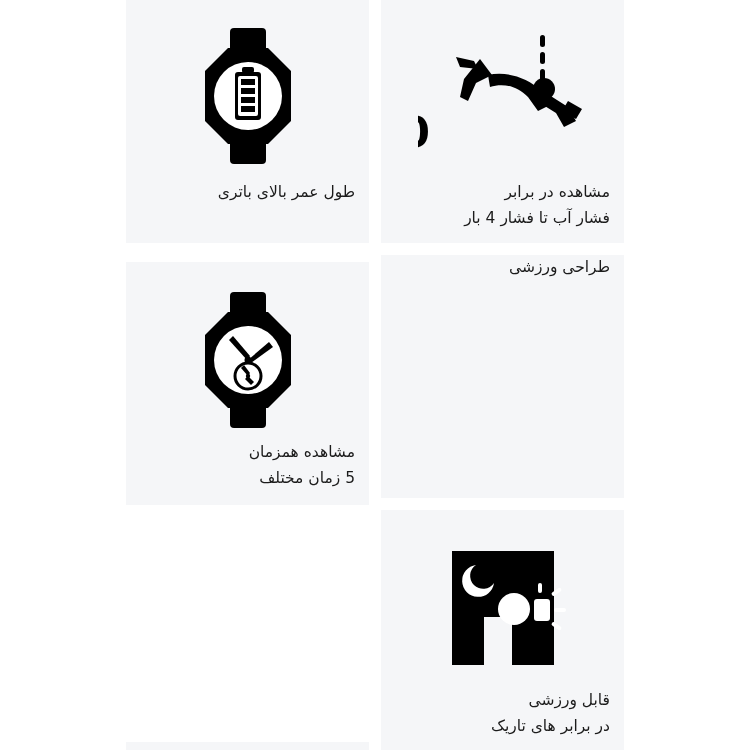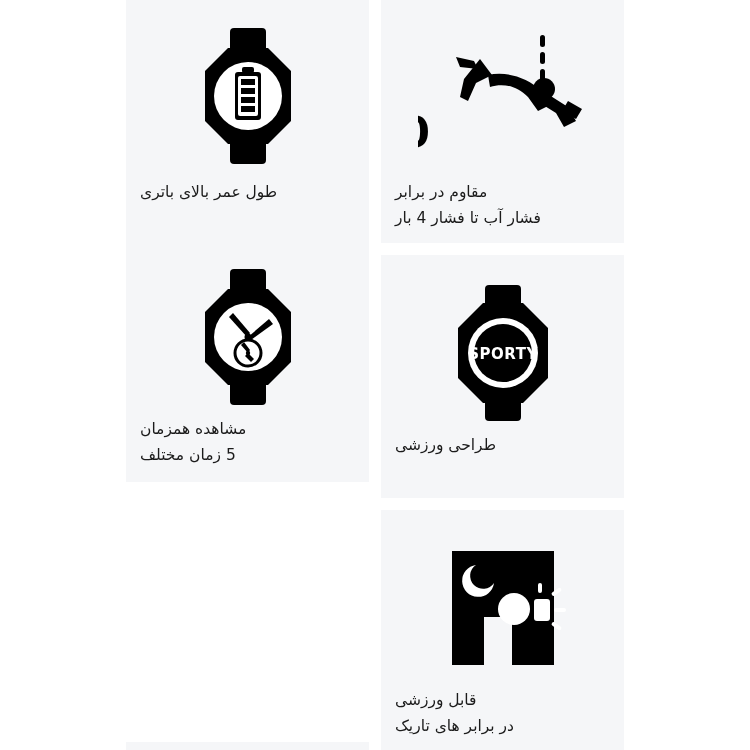--- a/index.html
+++ b/index.html
@@ -31,33 +31,33 @@
   }
   .card .icon-wrap {
     width: 100%;
     display: flex;
     align-items: center;
     justify-content: center;
     flex: 0 0 auto;
   }
   .card .caption {
     width: 100%;
-    text-align: left;
+    text-align: right;
     font-size: 15.5px;
     line-height: 1.65;
     color: #1b1b1b;
     padding: 0 14px;
     box-sizing: border-box;
     direction: rtl;
     font-weight: 400;
   }
   
   #card-battery   { left: 126px; top: -10px;  width: 243px; height: 253px; }
   #card-water     { left: 381px; top: -10px;  width: 243px; height: 253px; }
-  #card-dualtime  { left: 126px; top: 239px;  width: 243px; height: 243px; }
+  #card-dualtime  { left: 126px; top: 262px;  width: 243px; height: 243px; }
   #card-sporty    { left: 381px; top: 255px;  width: 243px; height: 243px; }
   #card-dark      { left: 381px; top: 510px;  width: 243px; height: 243px; }
   #card-partial   { left: 126px; top: 742px;  width: 243px; height: 20px; }
 
   #card-battery  .icon-wrap { height: 168px; padding-top: 22px; }
   #card-water    .icon-wrap { height: 168px; padding-top: 22px; }
   #card-dualtime .icon-wrap { height: 160px; padding-top: 18px; }
   #card-sporty   .icon-wrap { height: 160px; padding-top: 18px; }
   #card-dark     .icon-wrap { height: 160px; padding-top: 18px; }
 
@@ -122,21 +122,21 @@
         <path class="blk" d="M150 70 L164 78 L158 88 L144 80 Z"></path>
 
         <rect class="blk" x="122" y="4" width="5" height="12" rx="2.5"></rect>
         <rect class="blk" x="122" y="21" width="5" height="12" rx="2.5"></rect>
         <rect class="blk" x="122" y="38" width="5" height="12" rx="2.5"></rect>
 
         <text class="num-text" x="12" y="116">10</text>
       </svg>
     </div>
     <div class="caption">
-      <div>مقاوم در برابر</div>
+      <div>مشاهده در برابر</div>
       <div>فشار آب تا فشار 4 بار</div>
     </div>
   </div>
 
   <div class="card" id="card-dualtime">
     <div class="icon-wrap">
       <svg width="130" height="140" viewBox="0 0 130 140" aria-hidden="true">
         <rect class="blk" x="47" y="2" width="36" height="26" rx="4"></rect>
         <rect class="blk" x="47" y="112" width="36" height="26" rx="4"></rect>
         <path class="blk" d="M45 22 L85 22 L108 45 L108 95 L85 118 L45 118 L22 95 L22 45 Z"></path>
@@ -152,30 +152,20 @@
         <circle class="blk" cx="65" cy="86" r="2.2"></circle>
       </svg>
     </div>
     <div class="caption">
       <div>مشاهده همزمان</div>
       <div>5 زمان مختلف</div>
     </div>
   </div>
 
   <div class="card" id="card-sporty">
-    <div class="icon-wrap">
-      <svg width="130" height="140" viewBox="0 0 130 140" aria-hidden="true">
-        <rect class="blk" x="47" y="2" width="36" height="26" rx="4"></rect>
-        <rect class="blk" x="47" y="112" width="36" height="26" rx="4"></rect>
-        <path class="blk" d="M45 20 L85 20 L110 45 L110 95 L85 120 L45 120 L20 95 L20 45 Z"></path>
-        <circle class="wht" cx="65" cy="70" r="35"></circle>
-        <circle class="blk" cx="65" cy="70" r="29"></circle>
-        <text class="sporty-text" x="65" y="76" text-anchor="middle">SPORTY</text>
-      </svg>
-    </div>
     <div class="caption">طراحی ورزشی</div>
   </div>
 
   <div class="card" id="card-dark">
     <div class="icon-wrap">
       <svg width="130" height="130" viewBox="0 0 130 130" aria-hidden="true">
 
         <path class="blk" d="M14 8 H116 V122 H74 V74 H46 V122 H14 Z"></path>
 
         <path class="wht" d="M38 22 A16 16 0 1 0 56 40 A13 13 0 1 1 38 22 Z"></path>

